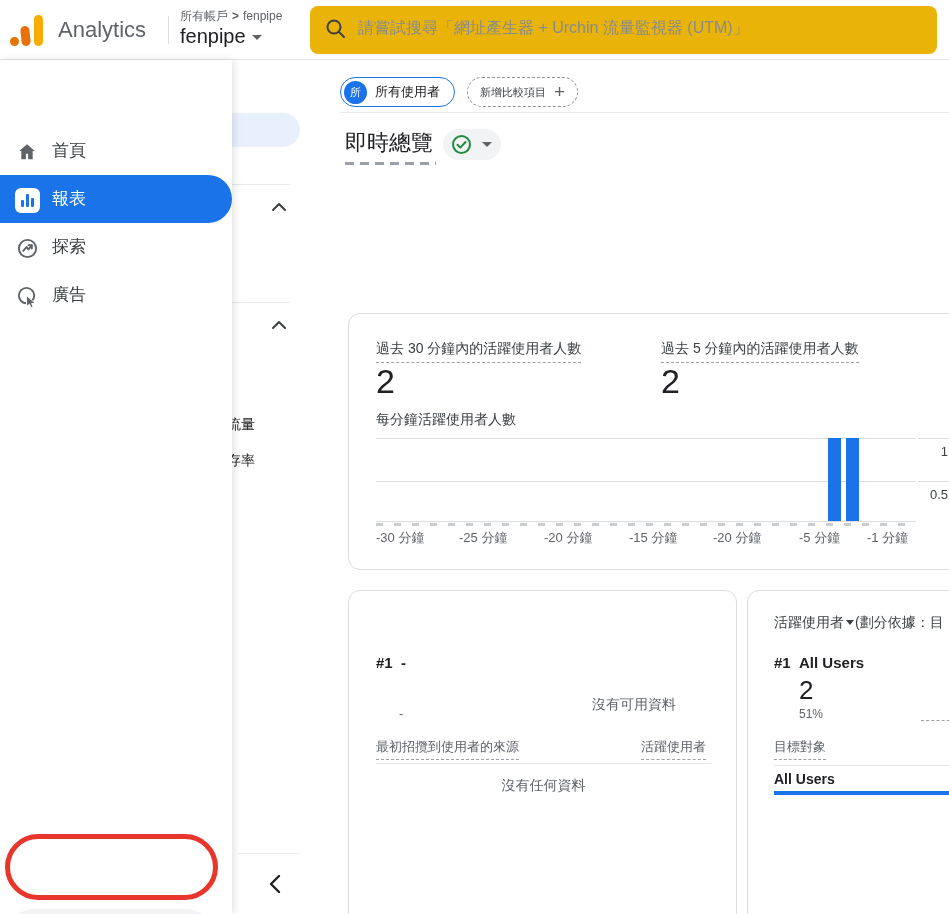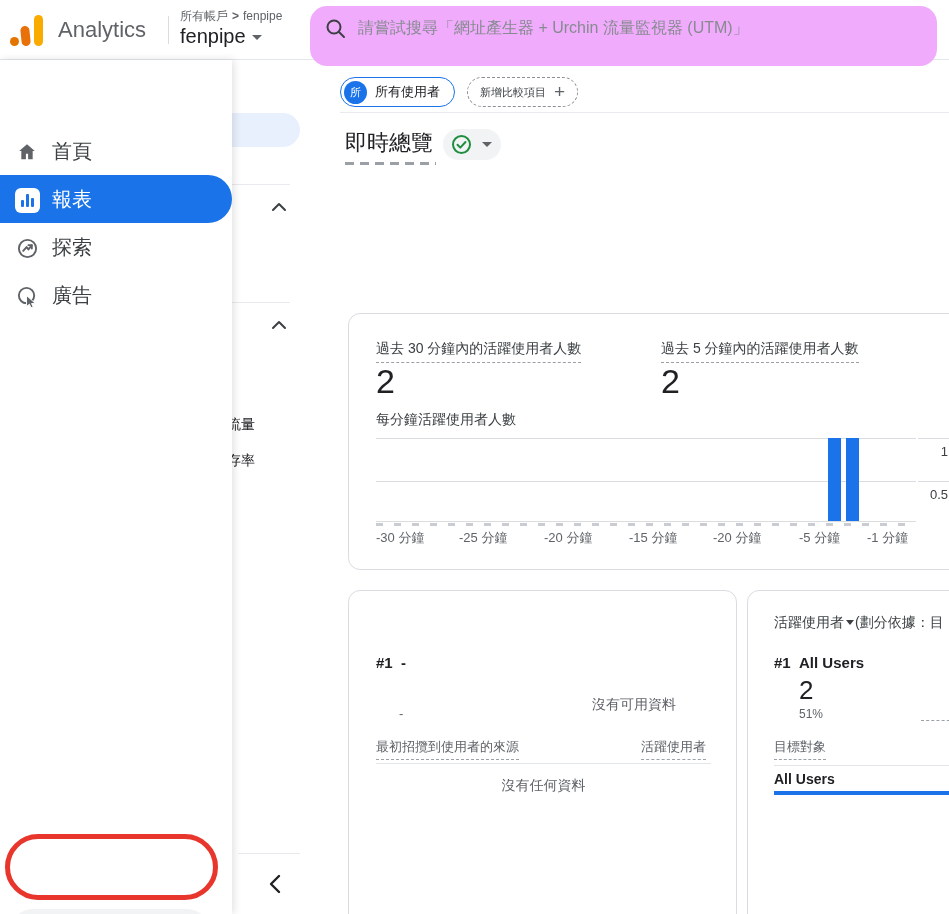--- a/index.html
+++ b/index.html
@@ -14,21 +14,21 @@
   #logo .bar-tall { position:absolute; left:24px; top:2px; width:9px; height:31px; border-radius:5px; background:#F9AB00; }
   #logo .bar-mid  { position:absolute; left:11px; top:13px; width:9px; height:20px; border-radius:5px; background:#E8710A; transform:rotate(-6deg); }
   #logo .dot      { position:absolute; left:0px;  top:24px; width:9px; height:9px;  border-radius:50%; background:#E37400; }
   #brand { left:58px; top:0; height:60px; line-height:60px; font-size:22px; color:#5f6368; }
   #hdr-vdiv { left:168px; top:16px; width:1px; height:28px; background:#dadce0; }
   #breadcrumb { left:180px; top:8px; font-size:12px; color:#5f6368; }
   #breadcrumb .sep { margin:0 4px; font-weight:700; color:#5f6368; }
   #property { left:180px; top:25px; font-size:20px; color:#202124; cursor:pointer; }
   .caret-down { display:inline-block; width:0; height:0; border-left:5px solid transparent;
     border-right:5px solid transparent; border-top:5px solid #5f6368; vertical-align:middle; margin-left:6px; }
-  #searchbar { left:310px; top:6px; width:627px; height:60px; background:#f0abfc; border-radius:17px; }
+  #searchbar { left:310px; top:6px; width:627px; height:48px; background:#eab308; border-radius:8px; }
   #searchbar svg { position:absolute; left:15px; top:12px; }
   #search-input { position:absolute; left:48px; top:0; width:560px; height:44px; border:0; background:transparent;
     font-size:16px; color:#202124; outline:none; font-family:inherit; }
   #search-input::placeholder { color:#868b90; opacity:1; }
 
   
   .strip-el { z-index:5; }
   #under-pill { left:230px; top:113px; width:70px; height:34px; background:#e9f0fd; border-radius:0 17px 17px 0; }
   .strip-div { height:1px; background:#e8eaed; }
   .nav-frag { font-size:14px; color:#202124; }
@@ -82,21 +82,21 @@
   .col-head { font-size:13px; color:#5f6368; }
   .tbl-div { position:absolute; height:1px; background:#e3e6e8; }
 
   #aud-bar { position:absolute; left:26px; top:200px; width:219px; height:4px; background:#1a73e8; }
 
   
   #sidebar { position:absolute; left:0; top:60px; width:232px; height:854px; background:#fff;
     box-shadow:2px 0 8px rgba(0,0,0,.12); z-index:40; }
   .nav-item { position:absolute; left:0; width:232px; height:48px; cursor:pointer; }
   .nav-item .ic { position:absolute; left:14px; top:12px; width:26px; height:26px; display:flex; align-items:center; justify-content:center; }
-  .nav-item .nl { position:absolute; left:52px; top:0; line-height:48px; font-size:20px; color:#3c4043; }
+  .nav-item .nl { position:absolute; left:52px; top:0; line-height:48px; font-size:17px; color:#3c4043; }
   .nav-item.selected { background:#1a73e8; border-radius:0 24px 24px 0; }
   .nav-item.selected .nl { color:#fff; }
   #rep-box { width:25px; height:25px; background:#fff; border-radius:6px; position:relative; }
   #rep-box i { position:absolute; bottom:6px; width:3px; background:#1a73e8; border-radius:1px; }
   #rep-box i:nth-child(1){ left:6px;  height:7px; }
   #rep-box i:nth-child(2){ left:11px; height:13px; }
   #rep-box i:nth-child(3){ left:16px; height:9px; }
   #admin-hover { position:absolute; left:10px; top:849px; width:200px; height:46px; background:#f1f3f4; border-radius:23px; }
   #admin-item { position:absolute; left:0; top:848px; width:232px; height:48px; cursor:pointer; }
   #admin-item .nl { position:absolute; left:53px; top:0; line-height:48px; font-size:14px; color:#3c4043; }

